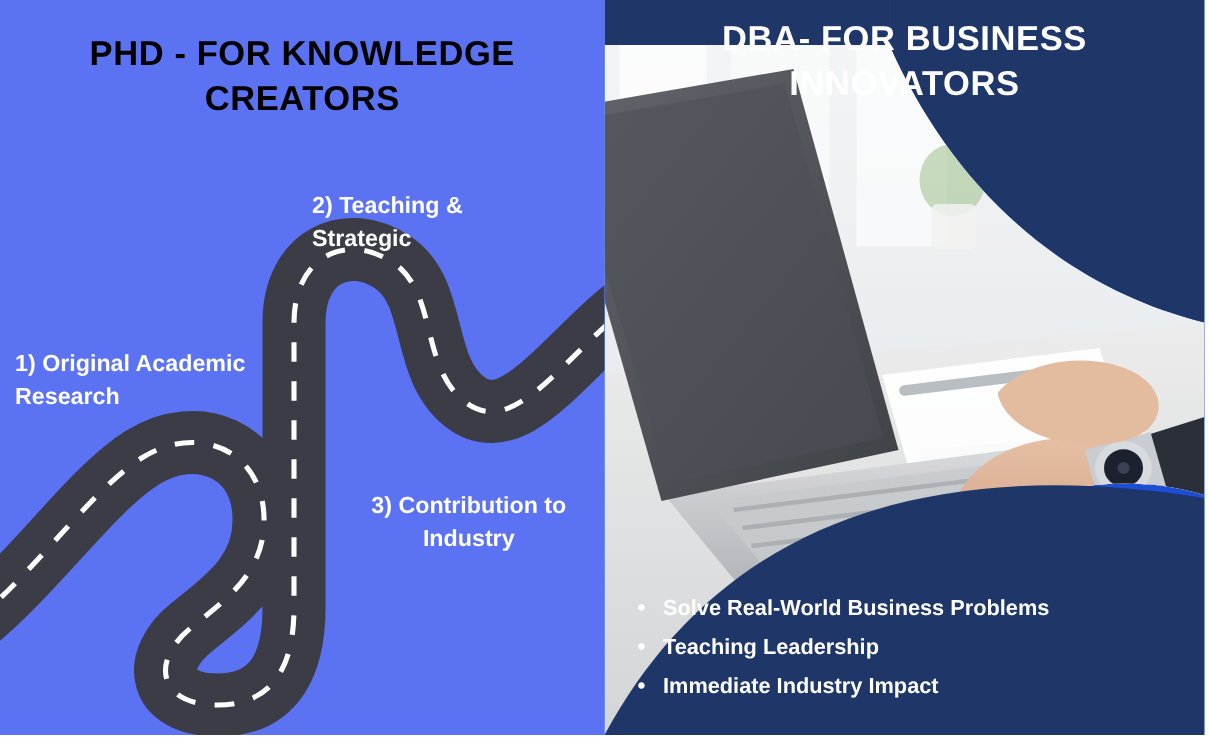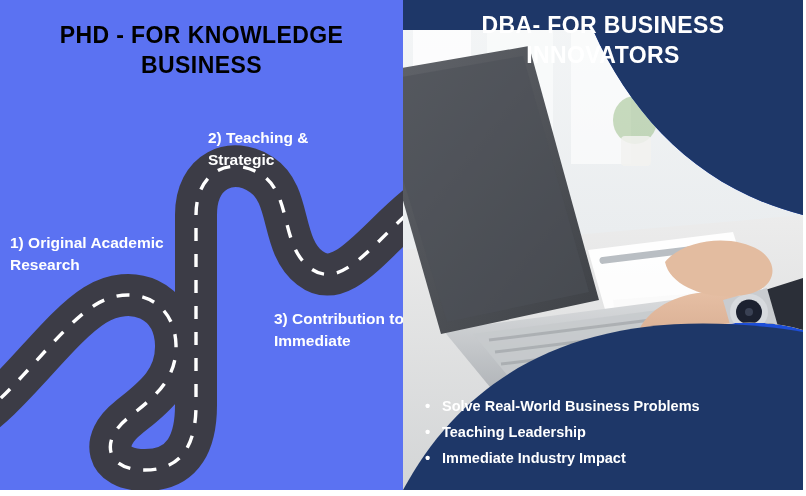--- a/index.html
+++ b/index.html
@@ -18,21 +18,21 @@
               text-align:center;color:#000000;
               font-size:23px;font-weight:bold;line-height:1.32;
               letter-spacing:.4px;}
 
   .roadwrap{position:absolute;left:0;top:0;width:403px;height:490px;}
 
   .step-label{position:absolute;color:#ffffff;font-weight:bold;
               font-size:15.5px;line-height:1.42;}
   .step-1{left:10px;top:232px;width:190px;text-align:left;}
   .step-2{left:208px;top:127px;width:180px;text-align:left;}
-  .step-3{left:230px;top:308px;width:165px;text-align:left;margin-left:44px;}
+  .step-3{left:230px;top:327px;width:165px;text-align:center;}
 
   
   .panel-right{position:absolute;left:403px;top:0;width:400px;height:490px;
                background:#1d4ed8;overflow:hidden;}
 
   .photo{position:absolute;left:0;top:0;width:400px;height:490px;}
 
   .title-right{position:absolute;left:14px;top:10px;width:372px;
                text-align:center;color:#ffffff;
                font-size:23px;font-weight:bold;line-height:1.32;
@@ -79,36 +79,36 @@
                  C 185 470, 196 440, 196 405
                  L 196 215
                  C 196 170, 232 155, 262 175
                  C 292 195, 280 245, 310 268
                  C 345 295, 380 230, 430 196" fill="none" stroke="#ffffff" stroke-width="3.4" stroke-linecap="butt" stroke-dasharray="13 13"></path>
       </g>
     </svg>
 
     <div class="title-left">
       <div>PHD - FOR KNOWLEDGE</div>
-      <div>BUSINESS</div>
+      <div>CREATORS</div>
     </div>
 
     <div class="step-label step-1">
       <div>1) Original Academic</div>
       <div>Research</div>
     </div>
 
     <div class="step-label step-2">
       <div>2) Teaching &amp;</div>
       <div>Strategic</div>
     </div>
 
     <div class="step-label step-3">
       <div>3) Contribution to</div>
-      <div>Immediate</div>
+      <div>Industry</div>
     </div>
   </div>
 
   <div class="panel-right">
 
     <svg class="photo" viewBox="0 0 400 490" preserveAspectRatio="none">
       <defs>
         <clipPath id="photoclip">
 
           <path d="M 0 30

